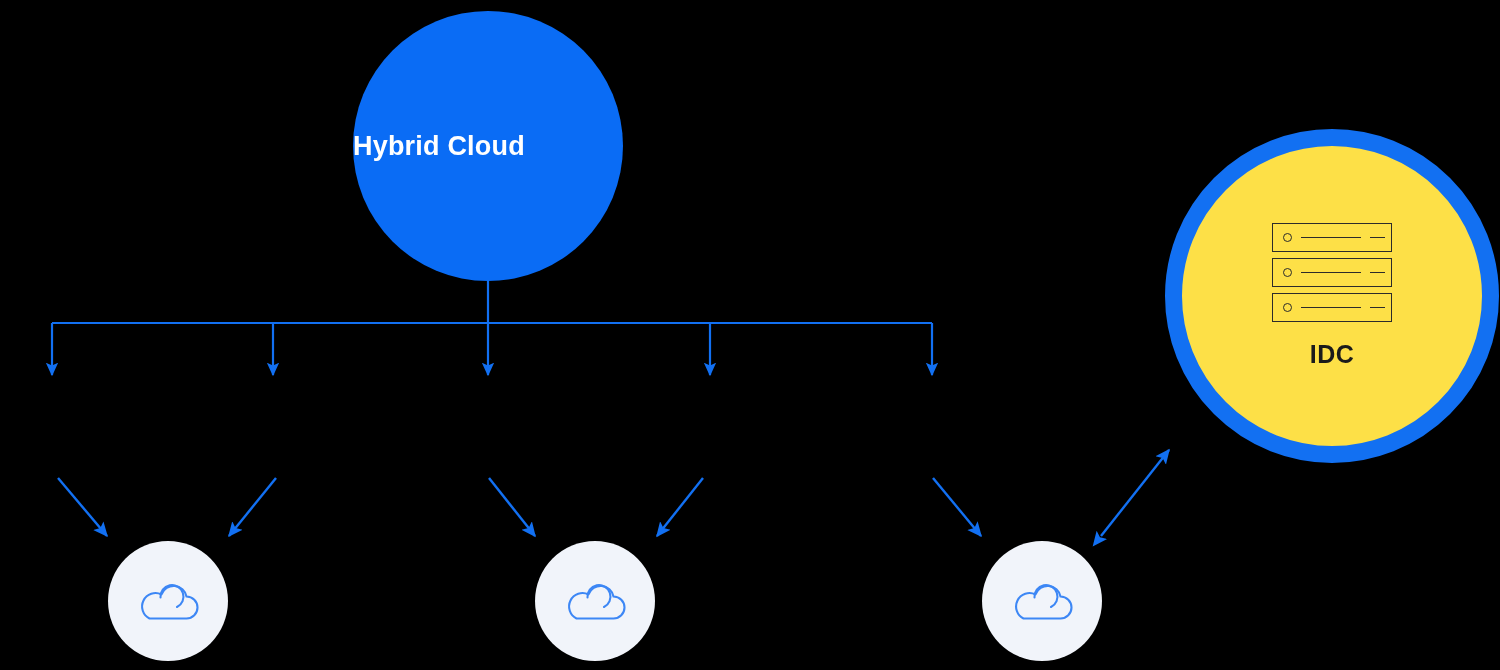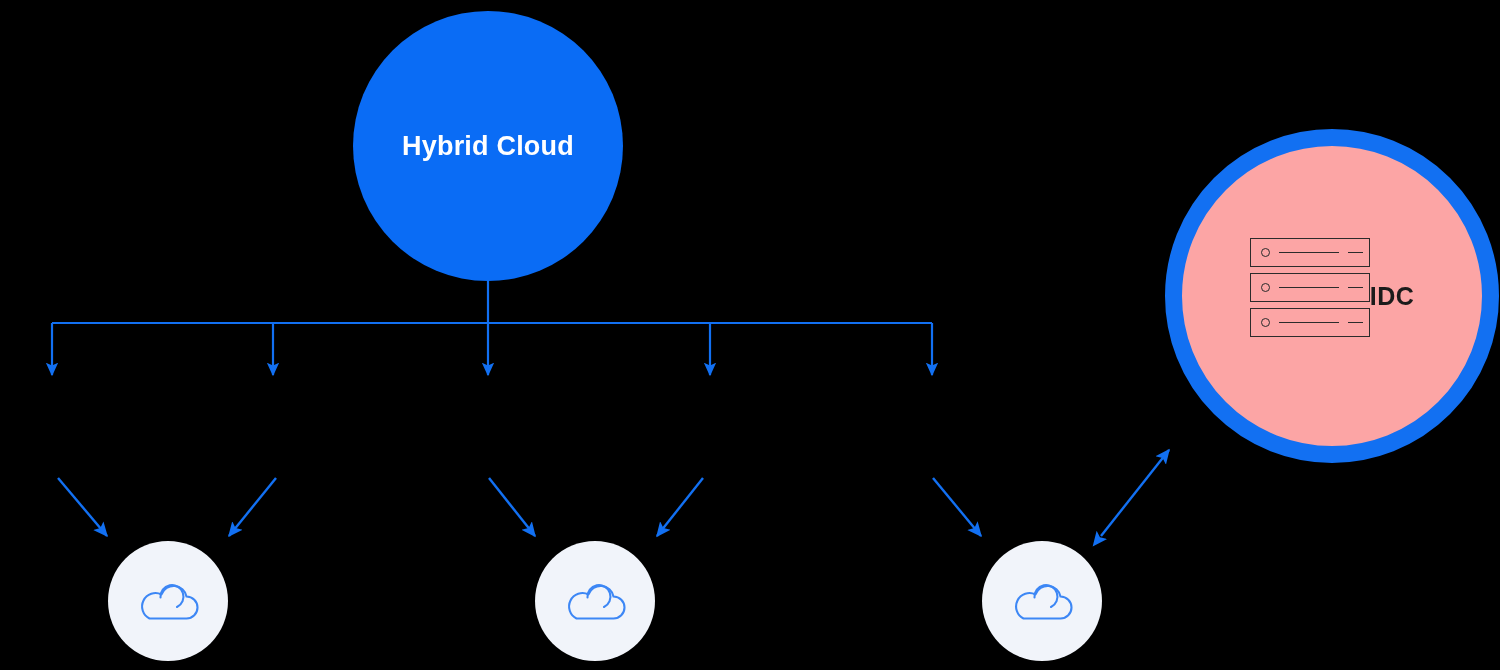--- a/index.html
+++ b/index.html
@@ -29,43 +29,42 @@
   .hub-circle {
     position: absolute;
     left: 353px;
     top: 11px;
     width: 270px;
     height: 270px;
     border-radius: 50%;
     background: #0a6cf5;
     display: flex;
     align-items: center;
-    justify-content: center;
   }
   .hub-label {
     color: #ffffff;
     font-size: 27px;
     font-weight: bold;
     letter-spacing: 0.2px;
     white-space: nowrap;
   }
 
   
   .idc-circle {
     position: absolute;
     left: 1165px;
     top: 129px;
     width: 334px;
     height: 334px;
     border-radius: 50%;
-    background: #fca5a5;
+    background: #fde047;
     border: 17px solid #1270f2;
     box-sizing: border-box;
     display: flex;
-    flex-direction: row;
+    flex-direction: column;
     align-items: center;
     justify-content: center;
   }
   .rack {
     display: flex;
     flex-direction: column;
     gap: 6px;
     margin-bottom: 18px;
   }
   .rack-unit {

